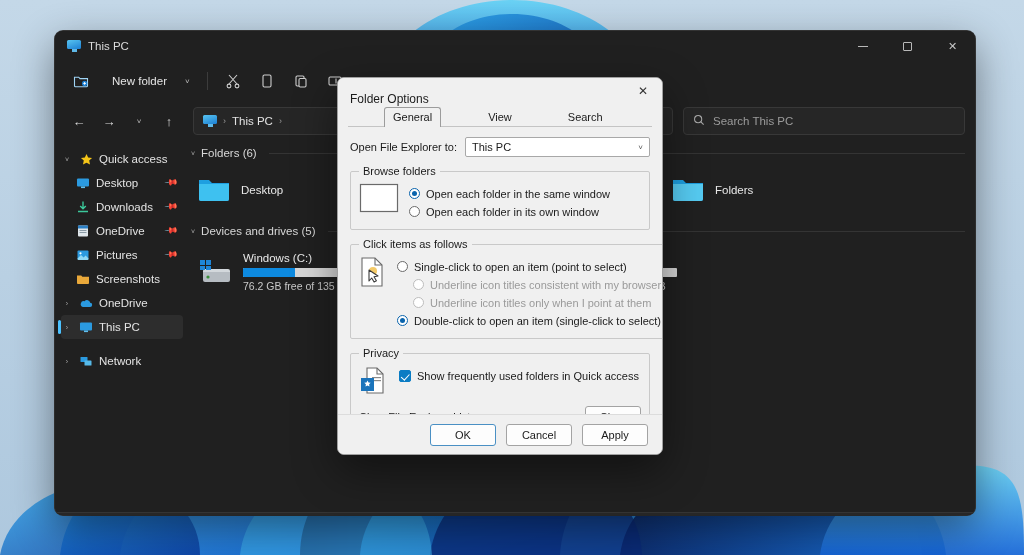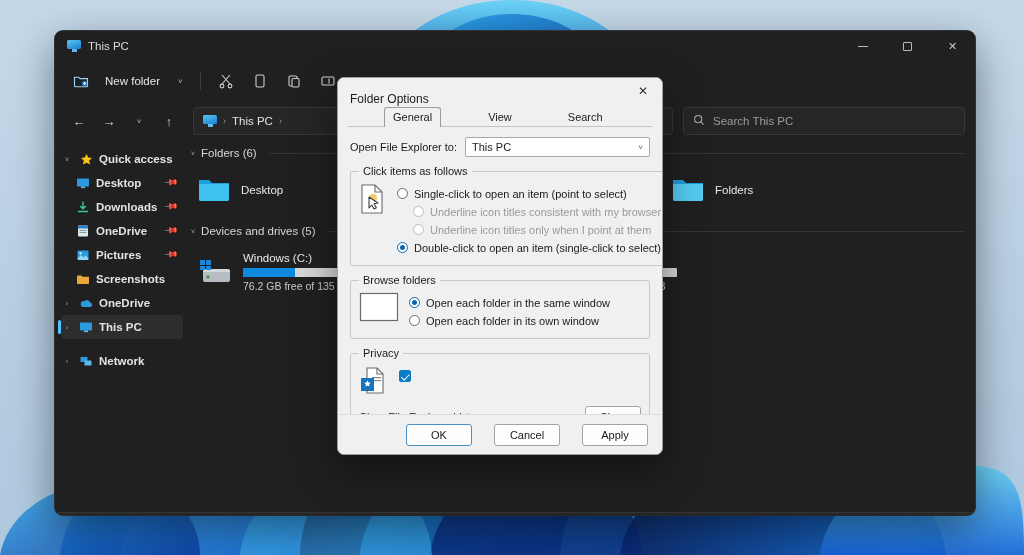--- a/index.html
+++ b/index.html
@@ -31,21 +31,21 @@
   .pc-icon .stand { position: absolute; left: 4.5px; top: 9px; width: 5px; height: 3px; background: #5fb9e8; }
   .title-text { font-size: 11.5px; color: #dcdcdc; }
   .wincontrols { position: absolute; right: 0; top: 0; display: flex; height: 30px; }
   .wc { width: 45px; height: 30px; display: flex; align-items: center; justify-content: center;
         color: #c8c8c8; font-size: 11px; }
   .wc .mn { width: 10px; height: 1px; background: #b9b9b9; display: block; }
   .wc .mx { width: 9px; height: 9px; border: 1px solid #b9b9b9; display: block; border-radius: 1px; }
 
   
   #toolbar { height: 40px; display: flex; align-items: center; padding: 0 10px; gap: 2px; }
-  .tb-btn { height: 28px; display: flex; align-items: center; gap: 16px; padding: 0 8px;
+  .tb-btn { height: 28px; display: flex; align-items: center; gap: 23px; padding: 0 8px;
             border-radius: 4px; font-size: 11.5px; color: #e4e4e4; }
   .tb-ico { width: 16px; height: 16px; display: inline-flex; align-items: center; justify-content: center; }
   .tb-sep { width: 1px; height: 18px; background: #3c3c3c; margin: 0 7px; }
   .chev { font-size: 8px; color: #bdbdbd; }
 
   
   #addressrow { height: 40px; display: flex; align-items: center; padding: 0 10px; gap: 2px; }
   .navbtn { width: 28px; height: 28px; display: flex; align-items: center; justify-content: center;
             border-radius: 4px; color: #dcdcdc; font-size: 13px; }
   #breadcrumb { flex: 1; height: 28px; margin-left: 8px; background: #262626; border: 1px solid #383838;
@@ -60,21 +60,21 @@
   #body { display: flex; height: 371px; }
   #sidebar { width: 128px; padding: 6px 0 0 6px; overflow: hidden; }
   .nav-item { height: 24px; display: flex; align-items: center; gap: 5px; padding-right: 6px;
               border-radius: 4px; font-size: 11.5px; color: #e3e3e3; position: relative; }
   .nav-item.selected { background: #2d2d2d; }
   .nav-item.selected::before { content:""; position:absolute; left:-3px; top:5px; width:3px; height:14px;
               background:#4cc2ff; border-radius:2px; }
   .nav-arrow { width: 12px; text-align: center; font-size: 7px; color: #a9a9a9; flex: 0 0 12px; }
   .nav-arrow.open { }
   .nav-ico { width: 16px; height: 16px; flex: 0 0 16px; display: inline-flex; align-items: center; justify-content: center; }
-  .nav-label { flex: 1; white-space: nowrap; overflow: hidden; font-weight: bold; }
+  .nav-label { flex: 1; white-space: nowrap; overflow: hidden; }
   .pin { font-size: 9px; color: #9d9d9d; transform: rotate(40deg); }
   .nav-item.child { padding-left: 14px; }
 
   #content { flex: 1; position: relative; overflow: hidden; }
   .group-head { display: flex; align-items: center; gap: 6px; padding: 6px 10px 4px 8px; }
   .group-head .gh-arrow { font-size: 7px; color: #a9a9a9; }
   .group-head .gh-label { font-size: 11.5px; color: #d8d8d8; white-space: nowrap; }
   .group-head .gh-rule { flex: 1; height: 1px; background: #343434; margin-left: 6px; }
   .tiles { display: flex; flex-wrap: wrap; padding: 4px 0 0 6px; }
   .tile { width: 158px; height: 46px; display: flex; align-items: center; gap: 10px;
@@ -139,21 +139,21 @@
   .radio.dis { border-color: #bdbdbd; }
   .cb { width: 12px; height: 12px; border: 1px solid #8a8a8a; background: #fff; flex: 0 0 12px;
         border-radius: 2px; position: relative; }
   .cb.on { background: #0a7cc4; border-color: #0a7cc4; }
   .cb.on::after { content:""; position:absolute; left: 3.2px; top: 1px; width: 3.5px; height: 6.5px;
         border: solid #fff; border-width: 0 1.6px 1.6px 0; transform: rotate(42deg); }
 
   .clear-row { display: flex; align-items: center; margin-top: 9px; }
   .clear-row .ctext { font-size: 11px; }
   .btn { border: 1px solid #a3a3a3; background: #fdfdfd; border-radius: 3px;
-         font-size: 11px; color: #1a1a1a; display: flex; align-items: center; justify-content: center; margin-left: 12px; }
+         font-size: 11px; color: #1a1a1a; display: flex; align-items: center; justify-content: center; }
   .btn-clear { width: 56px; height: 21px; margin-left: auto; }
   .btn-restore { width: 96px; height: 21px; margin: 4px 0 0 auto; }
   .restore-wrap { display: flex; }
 
   #dlg-footer { position: absolute; left: 0; right: 0; bottom: 0; height: 40px;
                 display: flex; align-items: center; justify-content: flex-end; gap: 10px;
                 padding: 0 14px; background: #f0f0f0; border-top: 1px solid #dcdcdc; }
   .btn-foot { width: 66px; height: 22px; }
   .btn-foot.default { border: 1.4px solid #4a90c4; }
 </style>
@@ -550,20 +550,41 @@
 
     <div class="row-open">
       <span class="lbl">Open File Explorer to:</span>
       <div class="combo">
         <span class="cv">This PC</span>
         <span class="cc">˅</span>
       </div>
     </div>
 
     <fieldset>
+      <legend>Browse folders</legend>
+      <div class="fs-inner">
+        <span class="fs-ico">
+          <svg width="40" height="30" viewBox="0 0 40 30">
+              <rect x="1.5" y="1.5" width="37" height="27" fill="#fff" stroke="#6a6a6a" stroke-width="1.2"></rect>
+            </svg>
+        </span>
+        <div class="fs-opts">
+          <div class="opt">
+            <span class="radio on"></span>
+            <span class="otext">Open each folder in the same window</span>
+          </div>
+          <div class="opt">
+            <span class="radio"></span>
+            <span class="otext">Open each folder in its own window</span>
+          </div>
+        </div>
+      </div>
+    </fieldset>
+
+    <fieldset>
       <legend>Click items as follows</legend>
       <div class="fs-inner">
         <span class="fs-ico">
           <svg width="28" height="32" viewBox="0 0 28 32">
             <path d="M3 2h13l7 7v21H3z" fill="#fff" stroke="#6a6a6a" stroke-width="1.1"></path>
             <path d="M16 2v7h7" fill="none" stroke="#6a6a6a" stroke-width="1.1"></path>
             <circle cx="14" cy="15" r="4" fill="#f2c14e" opacity=".85"></circle>
             <path d="M10 14l9 6-4 .7 2.4 4-2.3 1.3-2.4-4-2.7 3z" fill="#fff" stroke="#3a3a3a" stroke-width="1.1" stroke-linejoin="round"></path>
           </svg>
         </span>
@@ -576,41 +597,20 @@
             <span class="radio dis"></span>
             <span class="otext">Underline icon titles consistent with my browser</span>
           </div>
           <div class="opt indent disabled">
             <span class="radio dis"></span>
             <span class="otext">Underline icon titles only when I point at them</span>
           </div>
           <div class="opt">
             <span class="radio on"></span>
             <span class="otext">Double-click to open an item (single-click to select)</span>
-          </div>
-        </div>
-      </div>
-    </fieldset>
-
-    <fieldset>
-      <legend>Browse folders</legend>
-      <div class="fs-inner">
-        <span class="fs-ico">
-          <svg width="40" height="30" viewBox="0 0 40 30">
-              <rect x="1.5" y="1.5" width="37" height="27" fill="#fff" stroke="#6a6a6a" stroke-width="1.2"></rect>
-            </svg>
-        </span>
-        <div class="fs-opts">
-          <div class="opt">
-            <span class="radio on"></span>
-            <span class="otext">Open each folder in the same window</span>
-          </div>
-          <div class="opt">
-            <span class="radio"></span>
-            <span class="otext">Open each folder in its own window</span>
           </div>
         </div>
       </div>
     </fieldset>
 
     <fieldset>
       <legend>Privacy</legend>
       <div class="fs-inner">
         <span class="fs-ico">
           <svg width="30" height="30" viewBox="0 0 30 30">
@@ -618,20 +618,21 @@
             <path d="M18 3v6h6" fill="none" stroke="#6a6a6a" stroke-width="1.1"></path>
             <rect x="13" y="12" width="9" height="1.2" fill="#8a8a8a"></rect>
             <rect x="13" y="15" width="9" height="1.2" fill="#8a8a8a"></rect>
             <rect x="2" y="13" width="13" height="13" fill="#1b74bb"></rect>
             <path d="M8.5 15.5l1 2 2.2.3-1.6 1.5.4 2.2-2-1-2 1 .4-2.2-1.6-1.5 2.2-.3z" fill="#fff"></path>
           </svg>
         </span>
         <div class="fs-opts">
           <div class="opt">
             <span class="cb on"></span>
+            <span class="otext">Show frequently used folders in Quick access</span>
           </div>
         </div>
       </div>
       <div class="clear-row">
         <span class="ctext">Clear File Explorer history</span>
         <div class="btn btn-clear">Clear</div>
       </div>
     </fieldset>
 
     <div class="restore-wrap">

